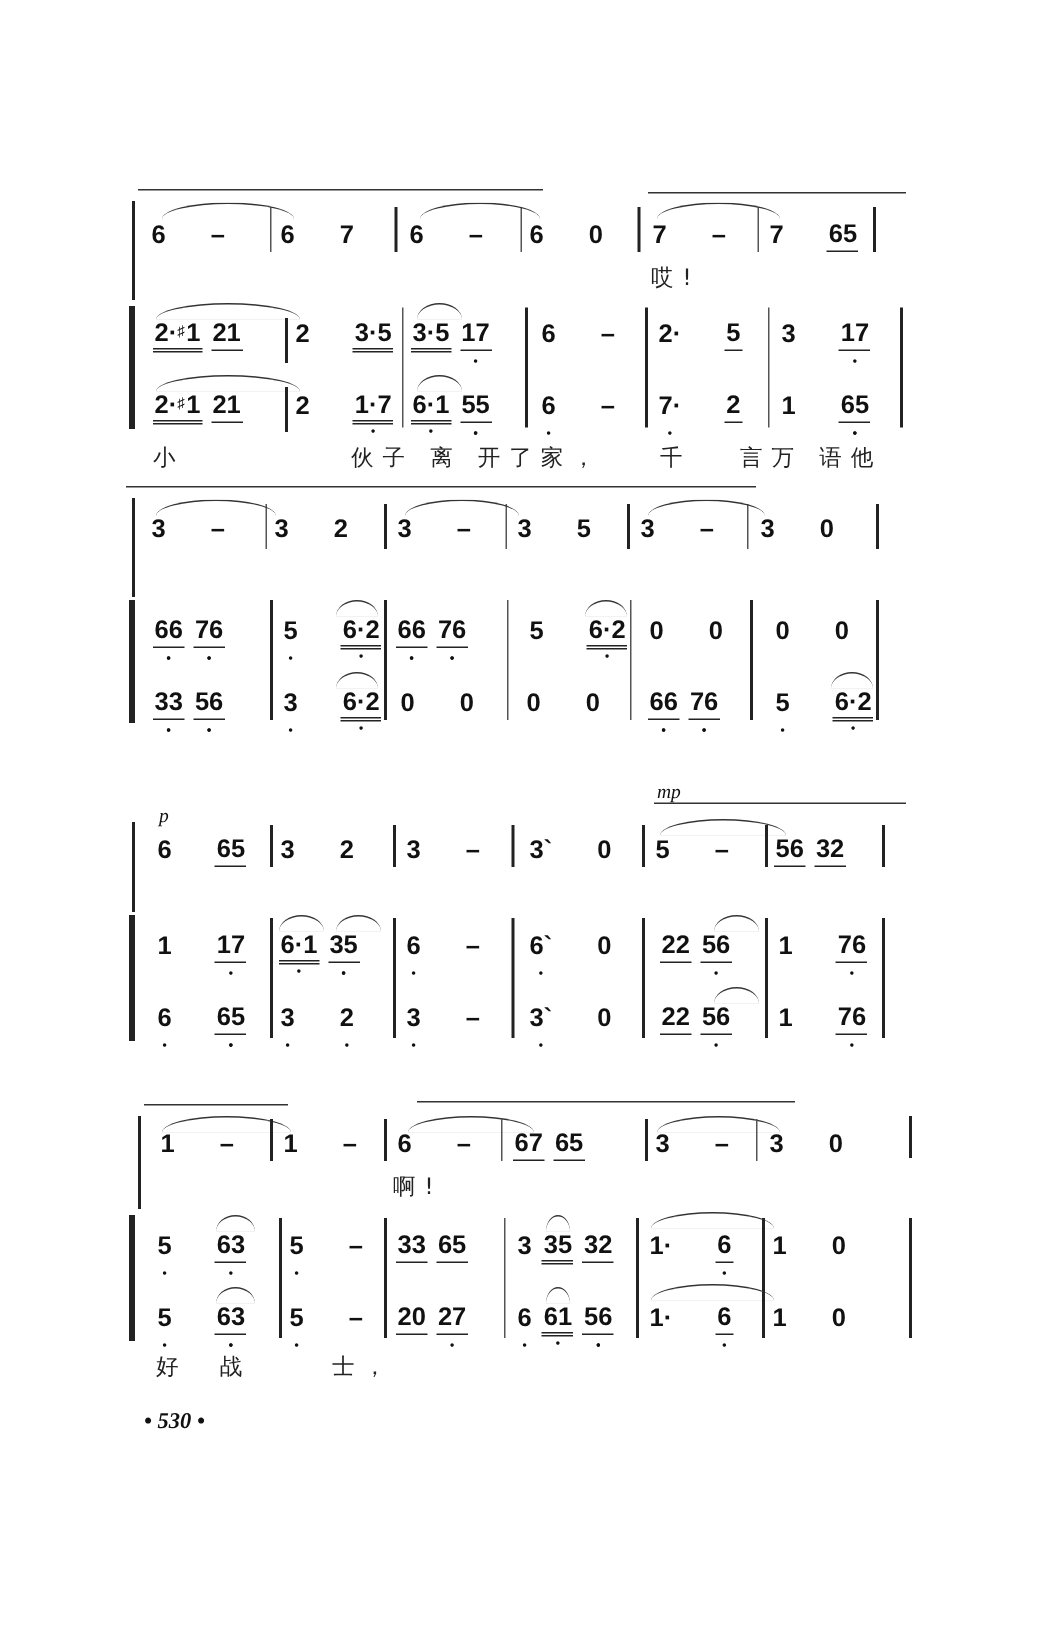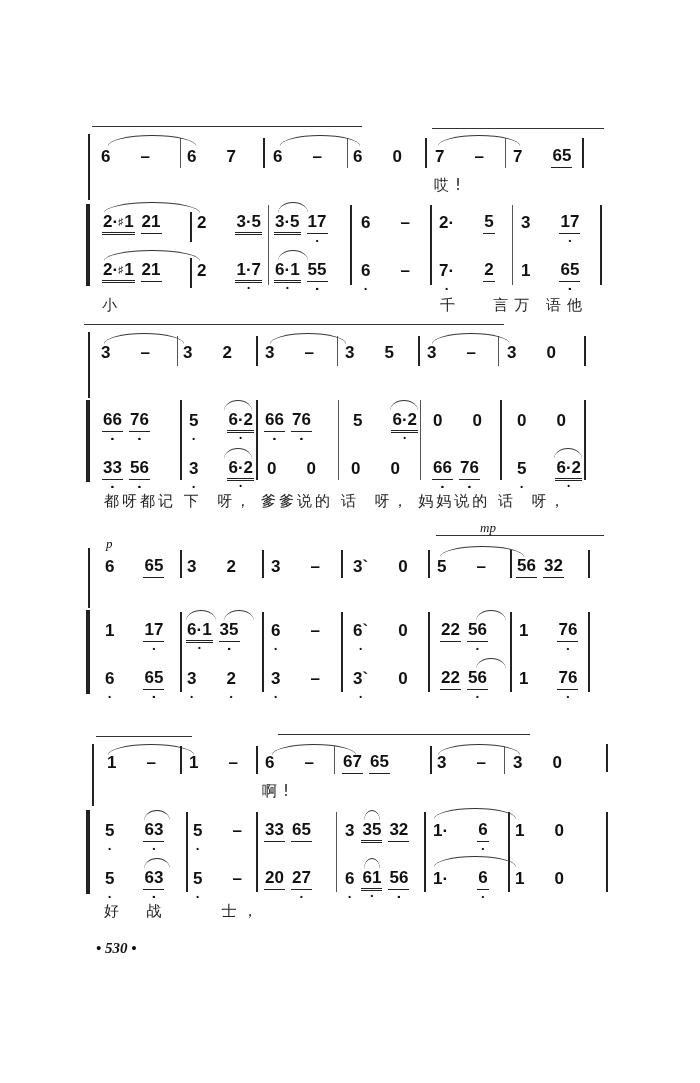--- a/index.html
+++ b/index.html
@@ -146,20 +146,21 @@
         <span class="gap"></span>
         <span class="note u">2</span>
       </div>
     <div class="measure" style="left:520px;">
         <span class="note">1</span>
         <span class="gap"></span>
         <span class="note u"><span class="ld">6</span><span class="ld">5</span></span>
       </div>
   </div>
   <div class="lyric" style="left:102px;top:296px;"><span>小</span></div>
+  <div class="lyric" style="left:234px;top:296px;"><span>伙子</span> <span>离</span> <span>开了</span><span>家，</span></div>
   <div class="lyric" style="left:440px;top:296px;"><span>千</span>   <span>言</span><span>万</span> <span>语他</span></div>
 
   <div class="long-slur" style="left:84px;top:324px;width:420px;"></div>
   <div class="bar" style="left:88px;top:332px;height:66px;"></div>
   <div class="bar thin" style="left:177px;top:336px;height:30px;"></div>
   <div class="bar" style="left:256px;top:336px;height:30px;"></div>
   <div class="bar thin" style="left:337px;top:336px;height:30px;"></div>
   <div class="bar" style="left:418px;top:336px;height:30px;"></div>
   <div class="bar thin" style="left:498px;top:336px;height:30px;"></div>
   <div class="bar" style="left:584px;top:336px;height:30px;"></div>
@@ -268,24 +269,23 @@
         <span class="note u"><span class="ld">6</span><span class="ld">6</span></span>
         <span class="sp"></span>
         <span class="note u"><span class="ld">7</span><span class="ld">6</span></span>
       </div>
     <div class="measure" style="left:516px;">
         <span class="note ld">5</span>
         <span class="gap"></span>
         <span class="note uu"><span class="ld">6</span>·2</span>
       </div>
   </div>
-  <div class="lyric" style="left:104px;top:492px;letter-spacing:3px;"><span>都呀都记</span> <span>下</span>  <span>呀，</span> <span>爹爹说的</span> <span>话</span>  <span>呀，</span> <span>妈妈说的</span> <span>话</span>  <span>呀，</span></div>
 
   <div class="dyn" style="left:106px;top:536px;">p</div>
-  <div class="dyn" style="left:438px;top:520px;margin-left:42px;">mp</div>
+  <div class="dyn" style="left:438px;top:520px;">mp</div>
   <div class="long-slur" style="left:436px;top:535px;width:168px;"></div>
   <div class="slur" style="left:440px;top:546px;width:84px;"></div>
   <div class="bar" style="left:88px;top:548px;height:60px;"></div>
   <div class="bar" style="left:180px;top:550px;height:28px;"></div>
   <div class="bar" style="left:262px;top:550px;height:28px;"></div>
   <div class="bar" style="left:341px;top:550px;height:28px;"></div>
   <div class="bar" style="left:428px;top:550px;height:28px;"></div>
   <div class="bar" style="left:510px;top:550px;height:28px;"></div>
   <div class="bar" style="left:588px;top:550px;height:28px;"></div>
   <div class="row" style="top:554px;">

